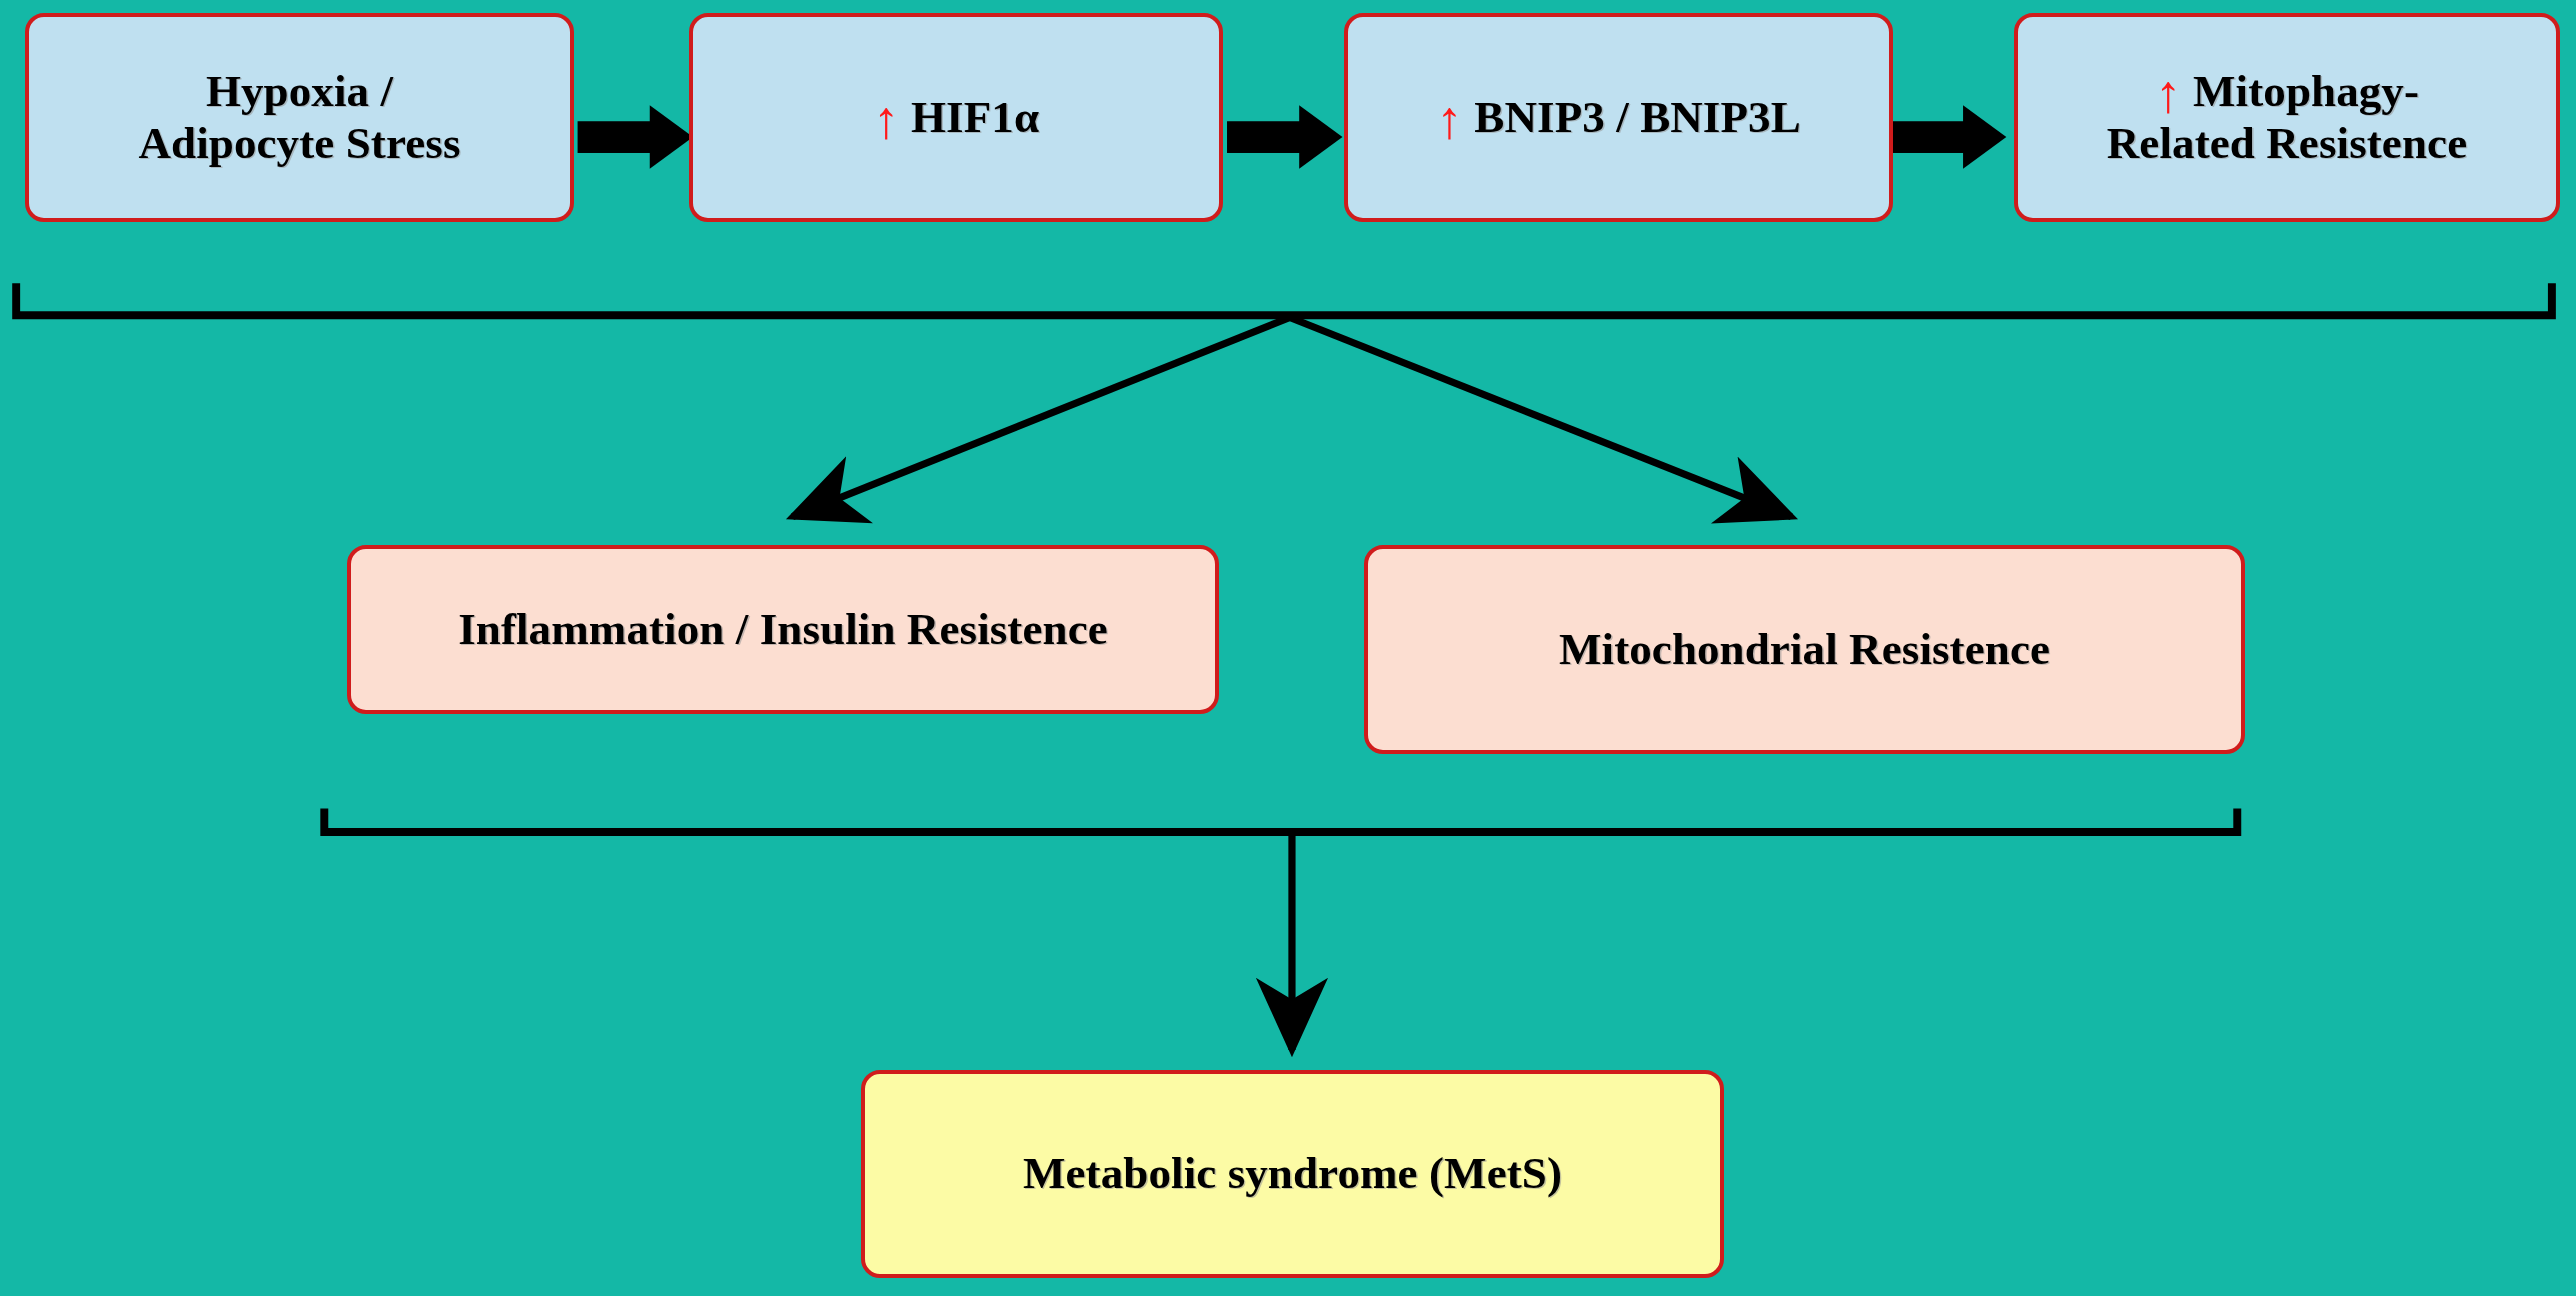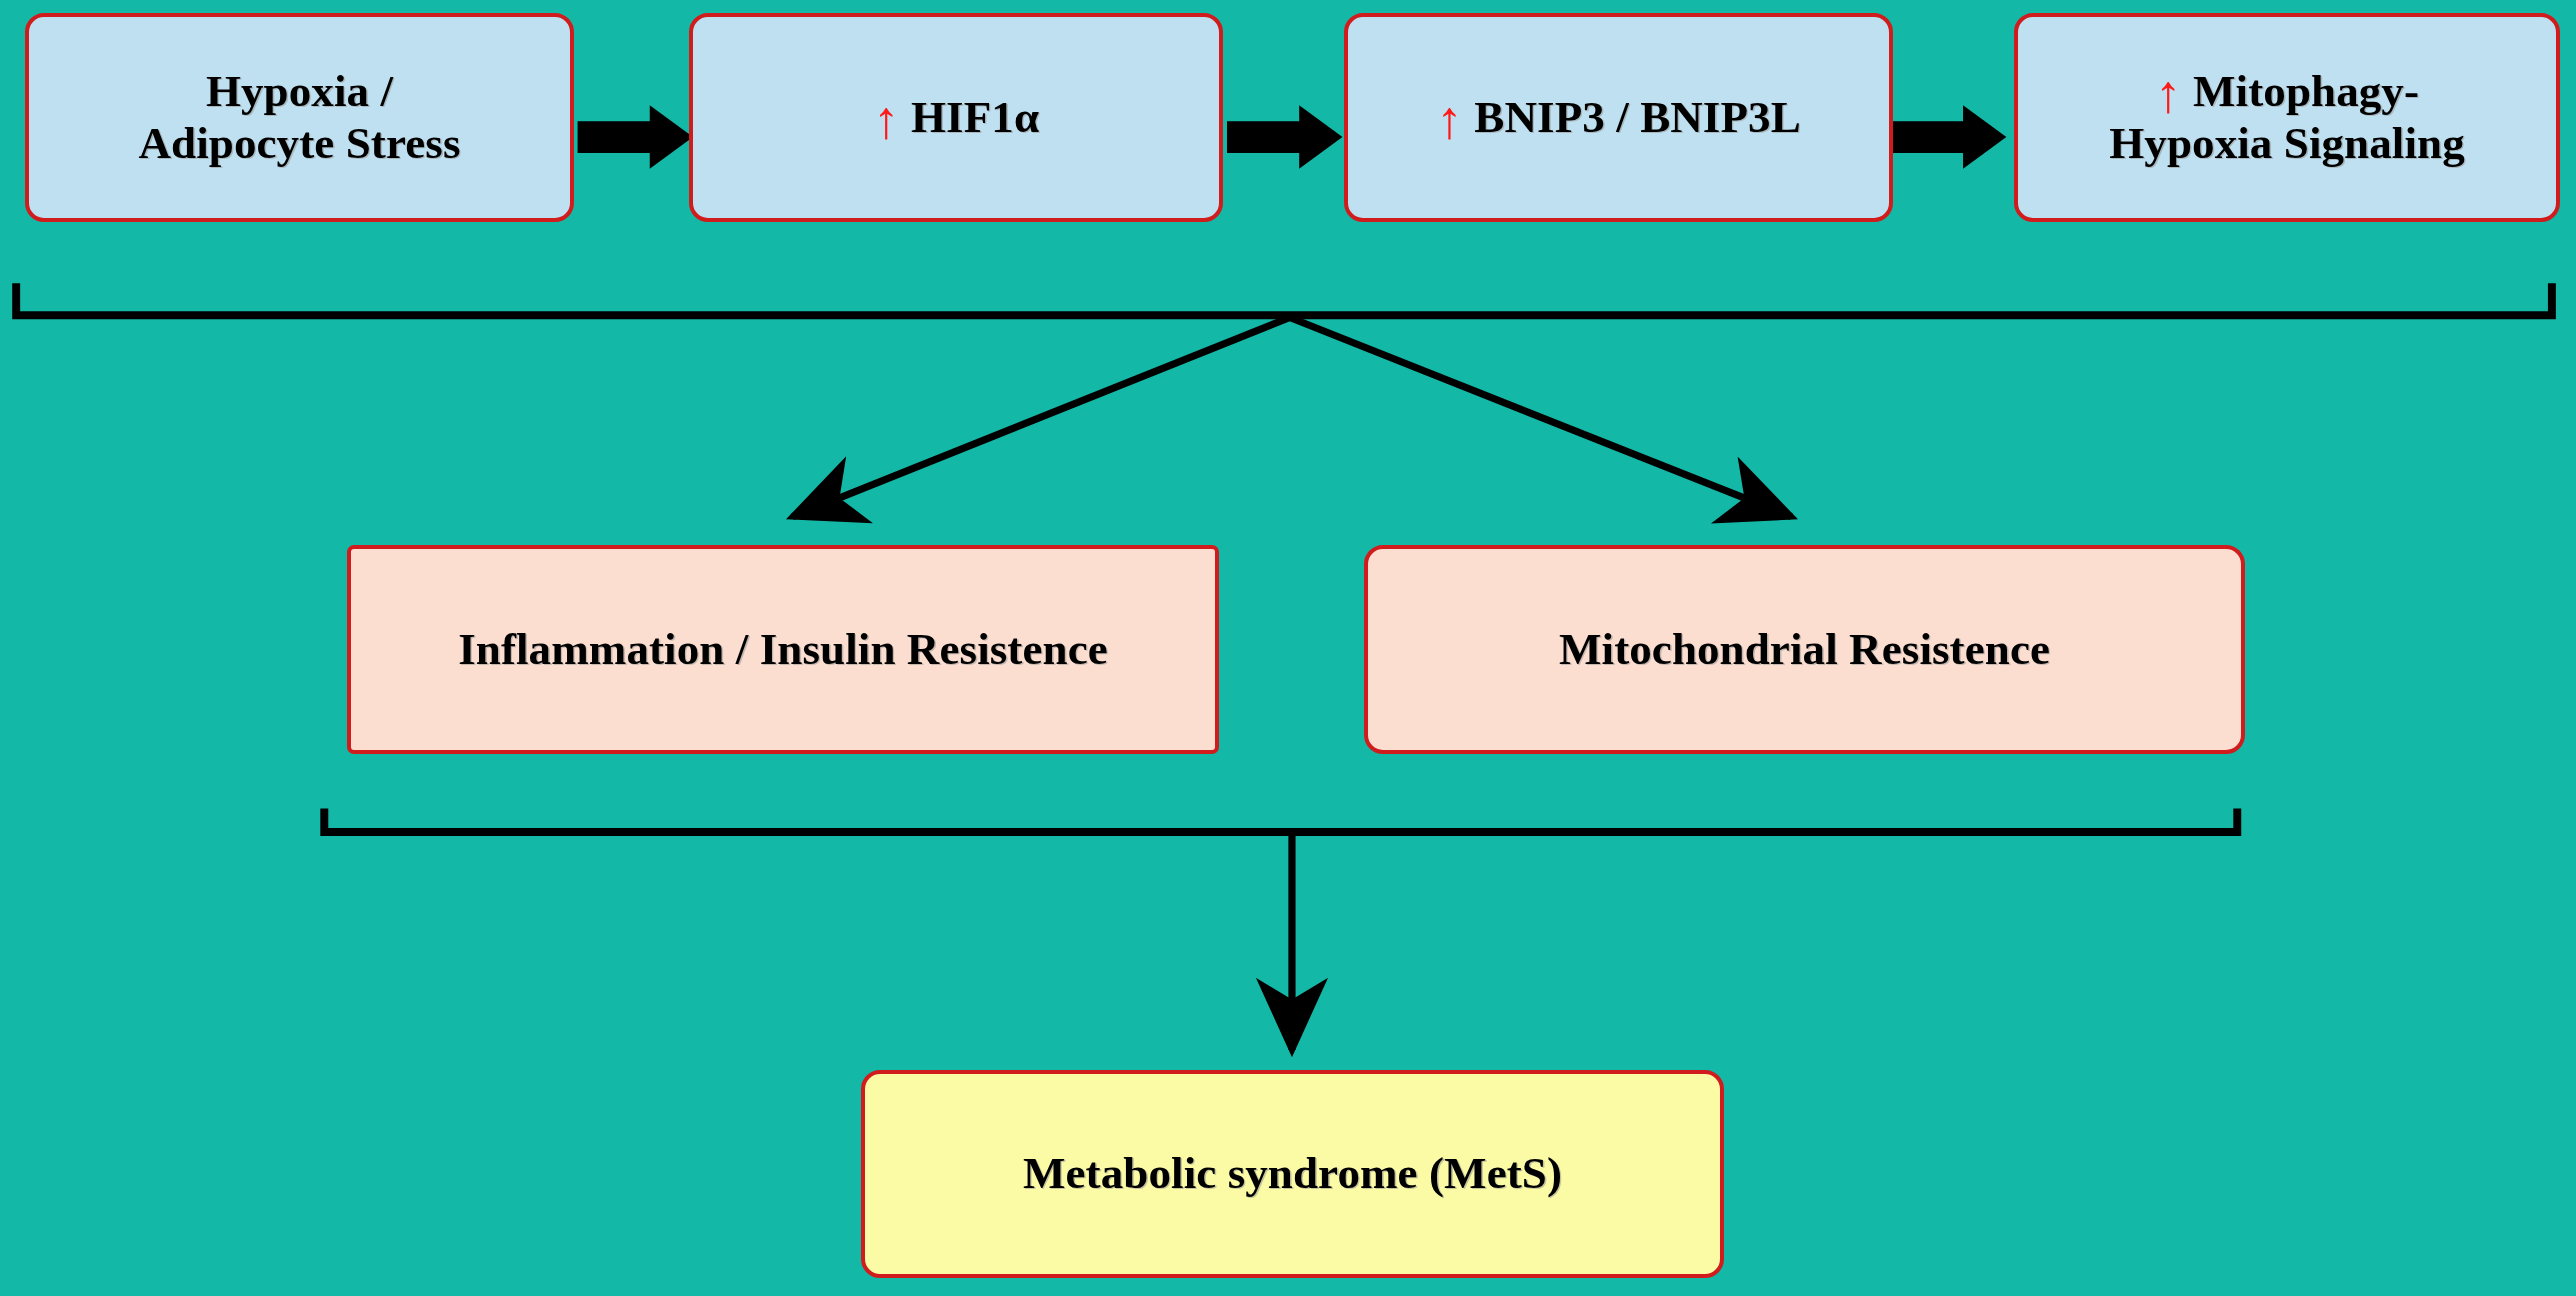--- a/index.html
+++ b/index.html
@@ -154,25 +154,25 @@
       <span class="label">BNIP3 / BNIP3L</span>
     </span>
   </div>
 
   <div class="node blue" style="left:2014px; top:13px; width:546px; height:209px;">
     <span class="stacked">
       <span class="line1">
         <span class="up-arrow">↑</span>
         <span class="label">Mitophagy-</span>
       </span>
-      <span class="line2">Hypoxia Signaling</span>
+      <span class="line2">Related Resistence</span>
     </span>
   </div>
 
-  <div class="node pink" style="left:347px; top:545px; width:872px; height:209px;border-radius:7px;">
+  <div class="node pink" style="left:347px; top:545px; width:872px; height:169px;">
     <span class="label">Inflammation / Insulin Resistence</span>
   </div>
 
   <div class="node pink" style="left:1364px; top:545px; width:881px; height:209px;">
     <span class="label">Mitochondrial Resistence</span>
   </div>
 
   <div class="node yellow" style="left:861px; top:1070px; width:863px; height:208px;text-align:right;">
     <span class="label">Metabolic syndrome (MetS)</span>
   </div>

